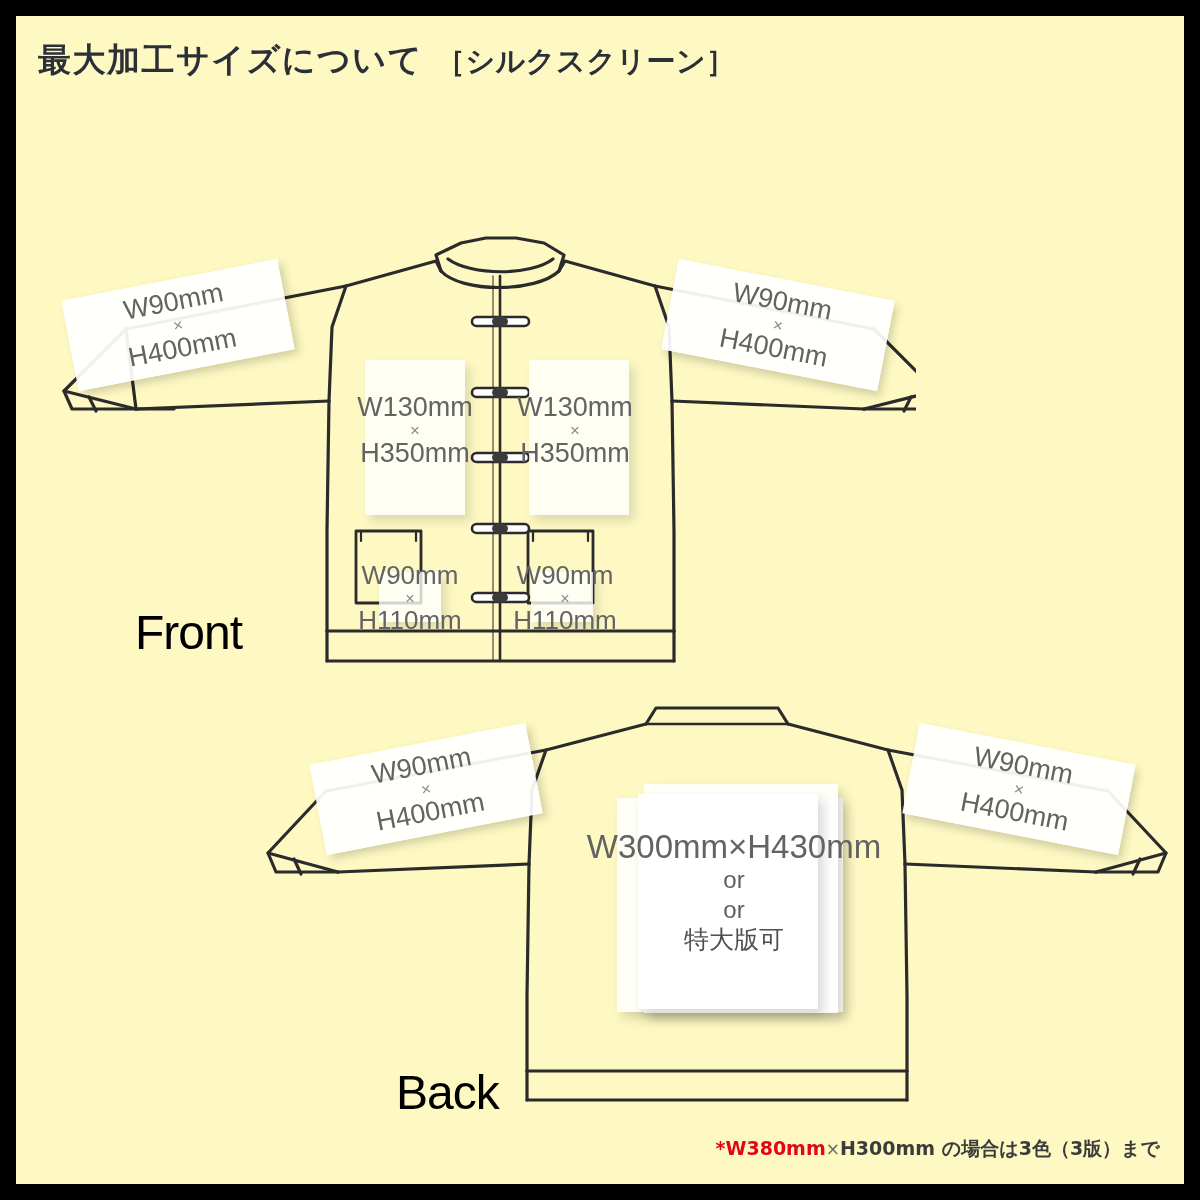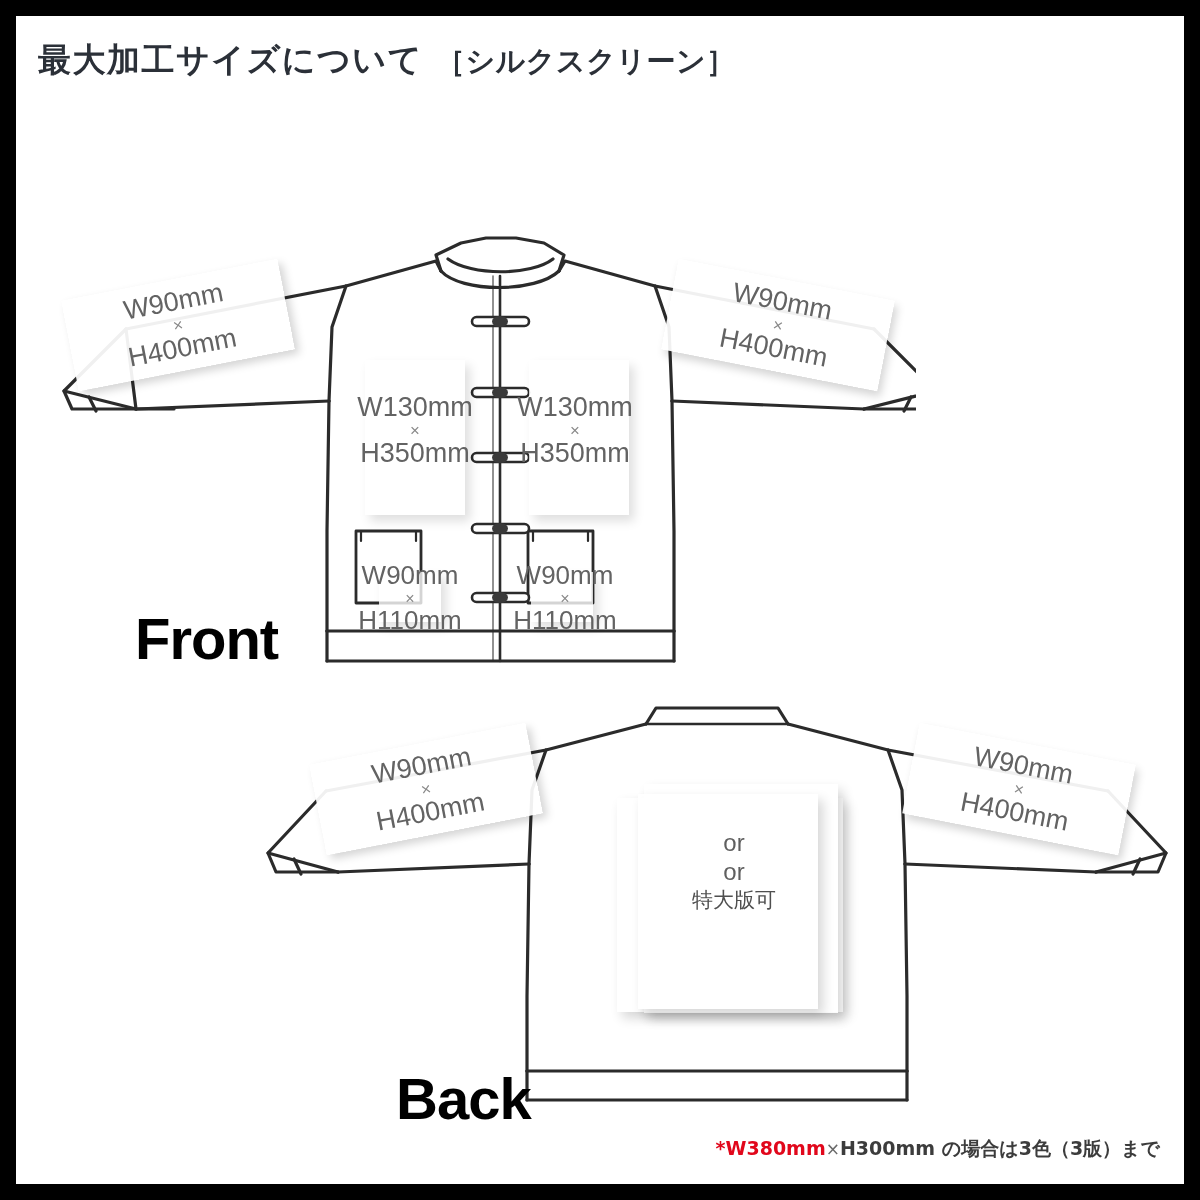--- a/index.html
+++ b/index.html
@@ -22,21 +22,21 @@
     height: 1200px;
     background: #000000;
     box-sizing: border-box;
   }
   #canvas {
     position: absolute;
     left: 16px;
     top: 16px;
     width: 1168px;
     height: 1168px;
-    background: #ffffff;
+    background: #fef9c3;
     overflow: hidden;
   }
 
   
   #title {
     position: absolute;
     left: 22px;
     top: 22px;
     font-size: 33px;
     font-weight: 700;
@@ -46,22 +46,22 @@
     font-family: "DejaVu Sans", "Liberation Sans", sans-serif;
   }
   #title .bracketed {
     font-size: 29px;
     letter-spacing: 0.5px;
   }
 
   
   .view-label {
     position: absolute;
-    font-size: 58px;
-    font-weight: 700;
+    font-size: 48px;
+    font-weight: 400;
     color: #000000;
     letter-spacing: -1px;
     font-family: "Liberation Sans", sans-serif;
   }
   #front-label { left: 119px; top: 589px; }
   #back-label  { left: 380px; top: 1049px; }
 
   
   .garment {
     position: absolute;
@@ -121,21 +121,21 @@
   #back-print-text .big {
     font-size: 33px;
     line-height: 1.13;
   }
   #back-print-text .or {
     font-size: 24px;
     line-height: 1.22;
     color: #5f5f5f;
   }
   #back-print-text .jp {
-    font-size: 21px;
+    font-size: 25px;
     line-height: 1.25;
     color: #4f4f4f;
     font-family: "DejaVu Sans", "Liberation Sans", sans-serif;
   }
   #back-print-text .x { font-size: 24px; color: #8a8a8a; }
   .red { color: #e1071b; font-weight: 700; }
 
   
   #footnote {
     position: absolute;
@@ -312,20 +312,21 @@
       </svg>
     </div>
 
     <div id="back-print-stack" style="left:0; top:0;">
       <div class="stack-card" style="left:601px; top:782px; width:226px; height:214px;"></div>
       <div class="stack-card" style="left:628px; top:768px; width:194px; height:229px;"></div>
       <div class="stack-card" style="left:622px; top:778px; width:180px; height:215px;"></div>
     </div>
 
     <div id="back-print-text" style="left:508px; top:812px; width:420px;">
+      <div class="big">W300mm×H430mm</div>
       <div class="or">or</div>
       <div class="or">or</div>
       <div class="jp">特大版可</div>
     </div>
 
     <div class="callout sleeve-callout" style="left:300px; top:727px; width:220px; height:92px; transform: rotate(-11deg);">
       <span class="line">W90mm</span>
       <span class="times">×</span>
       <span class="line">H400mm</span>
     </div>

